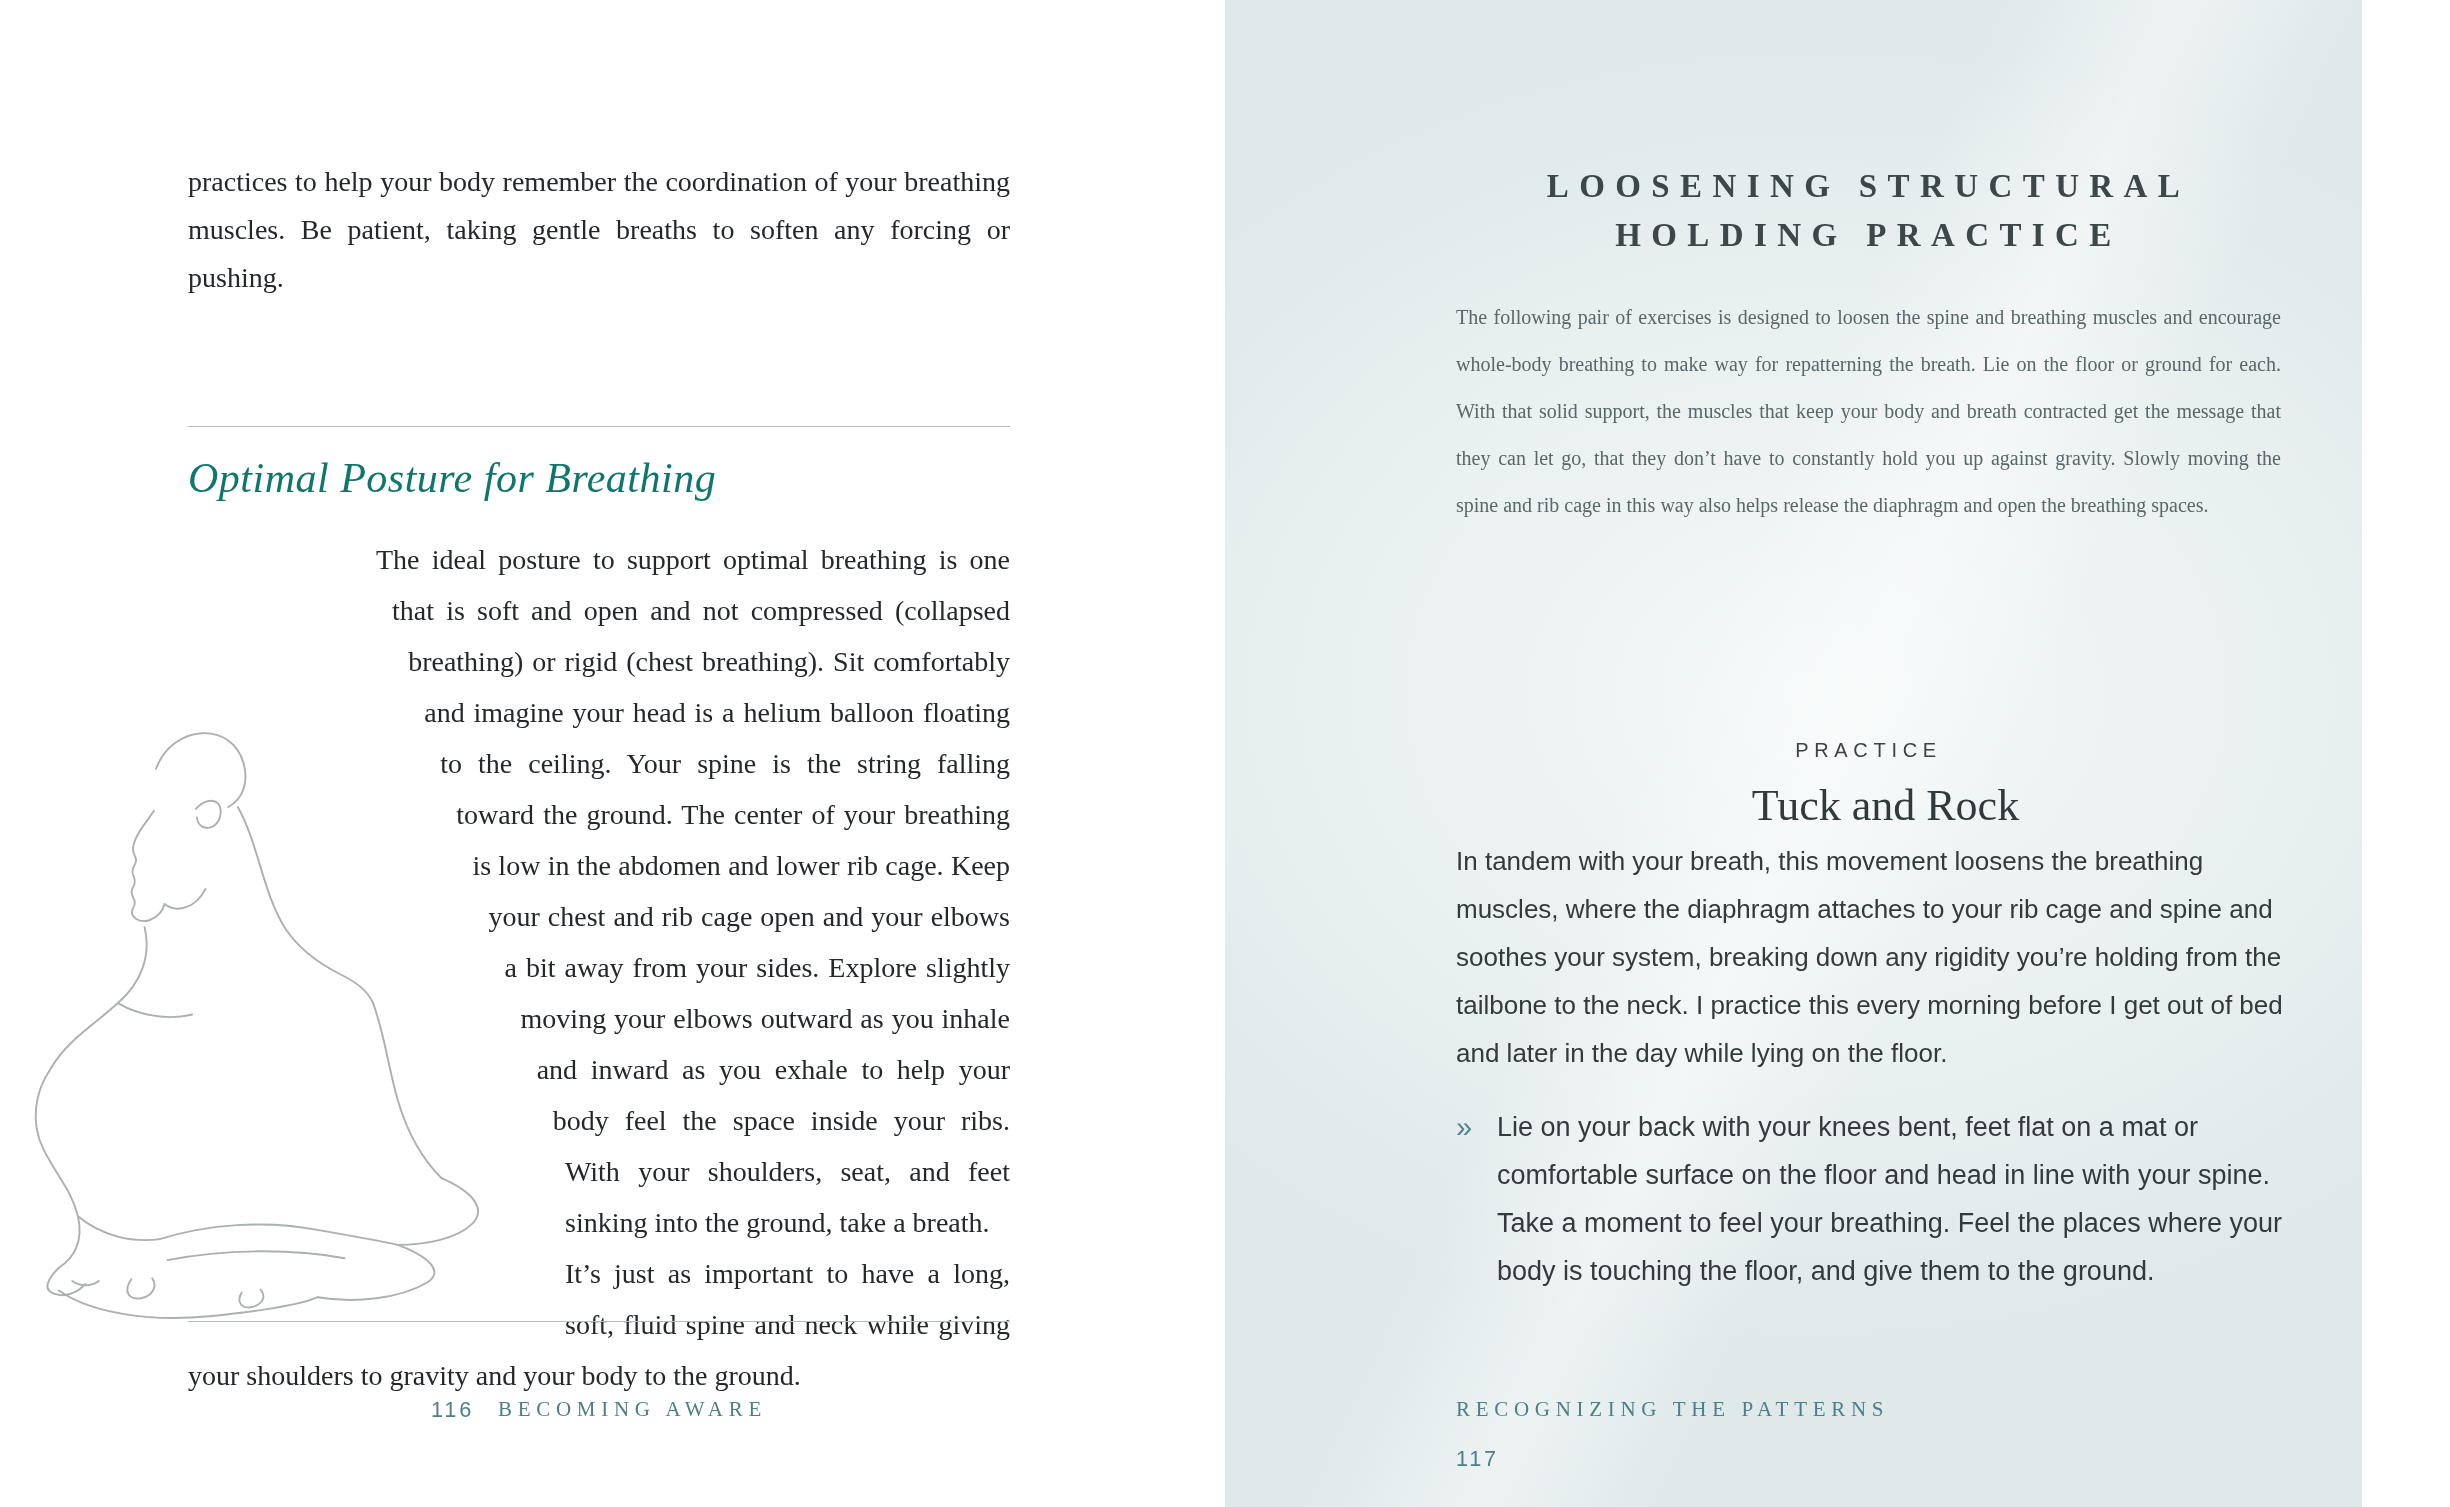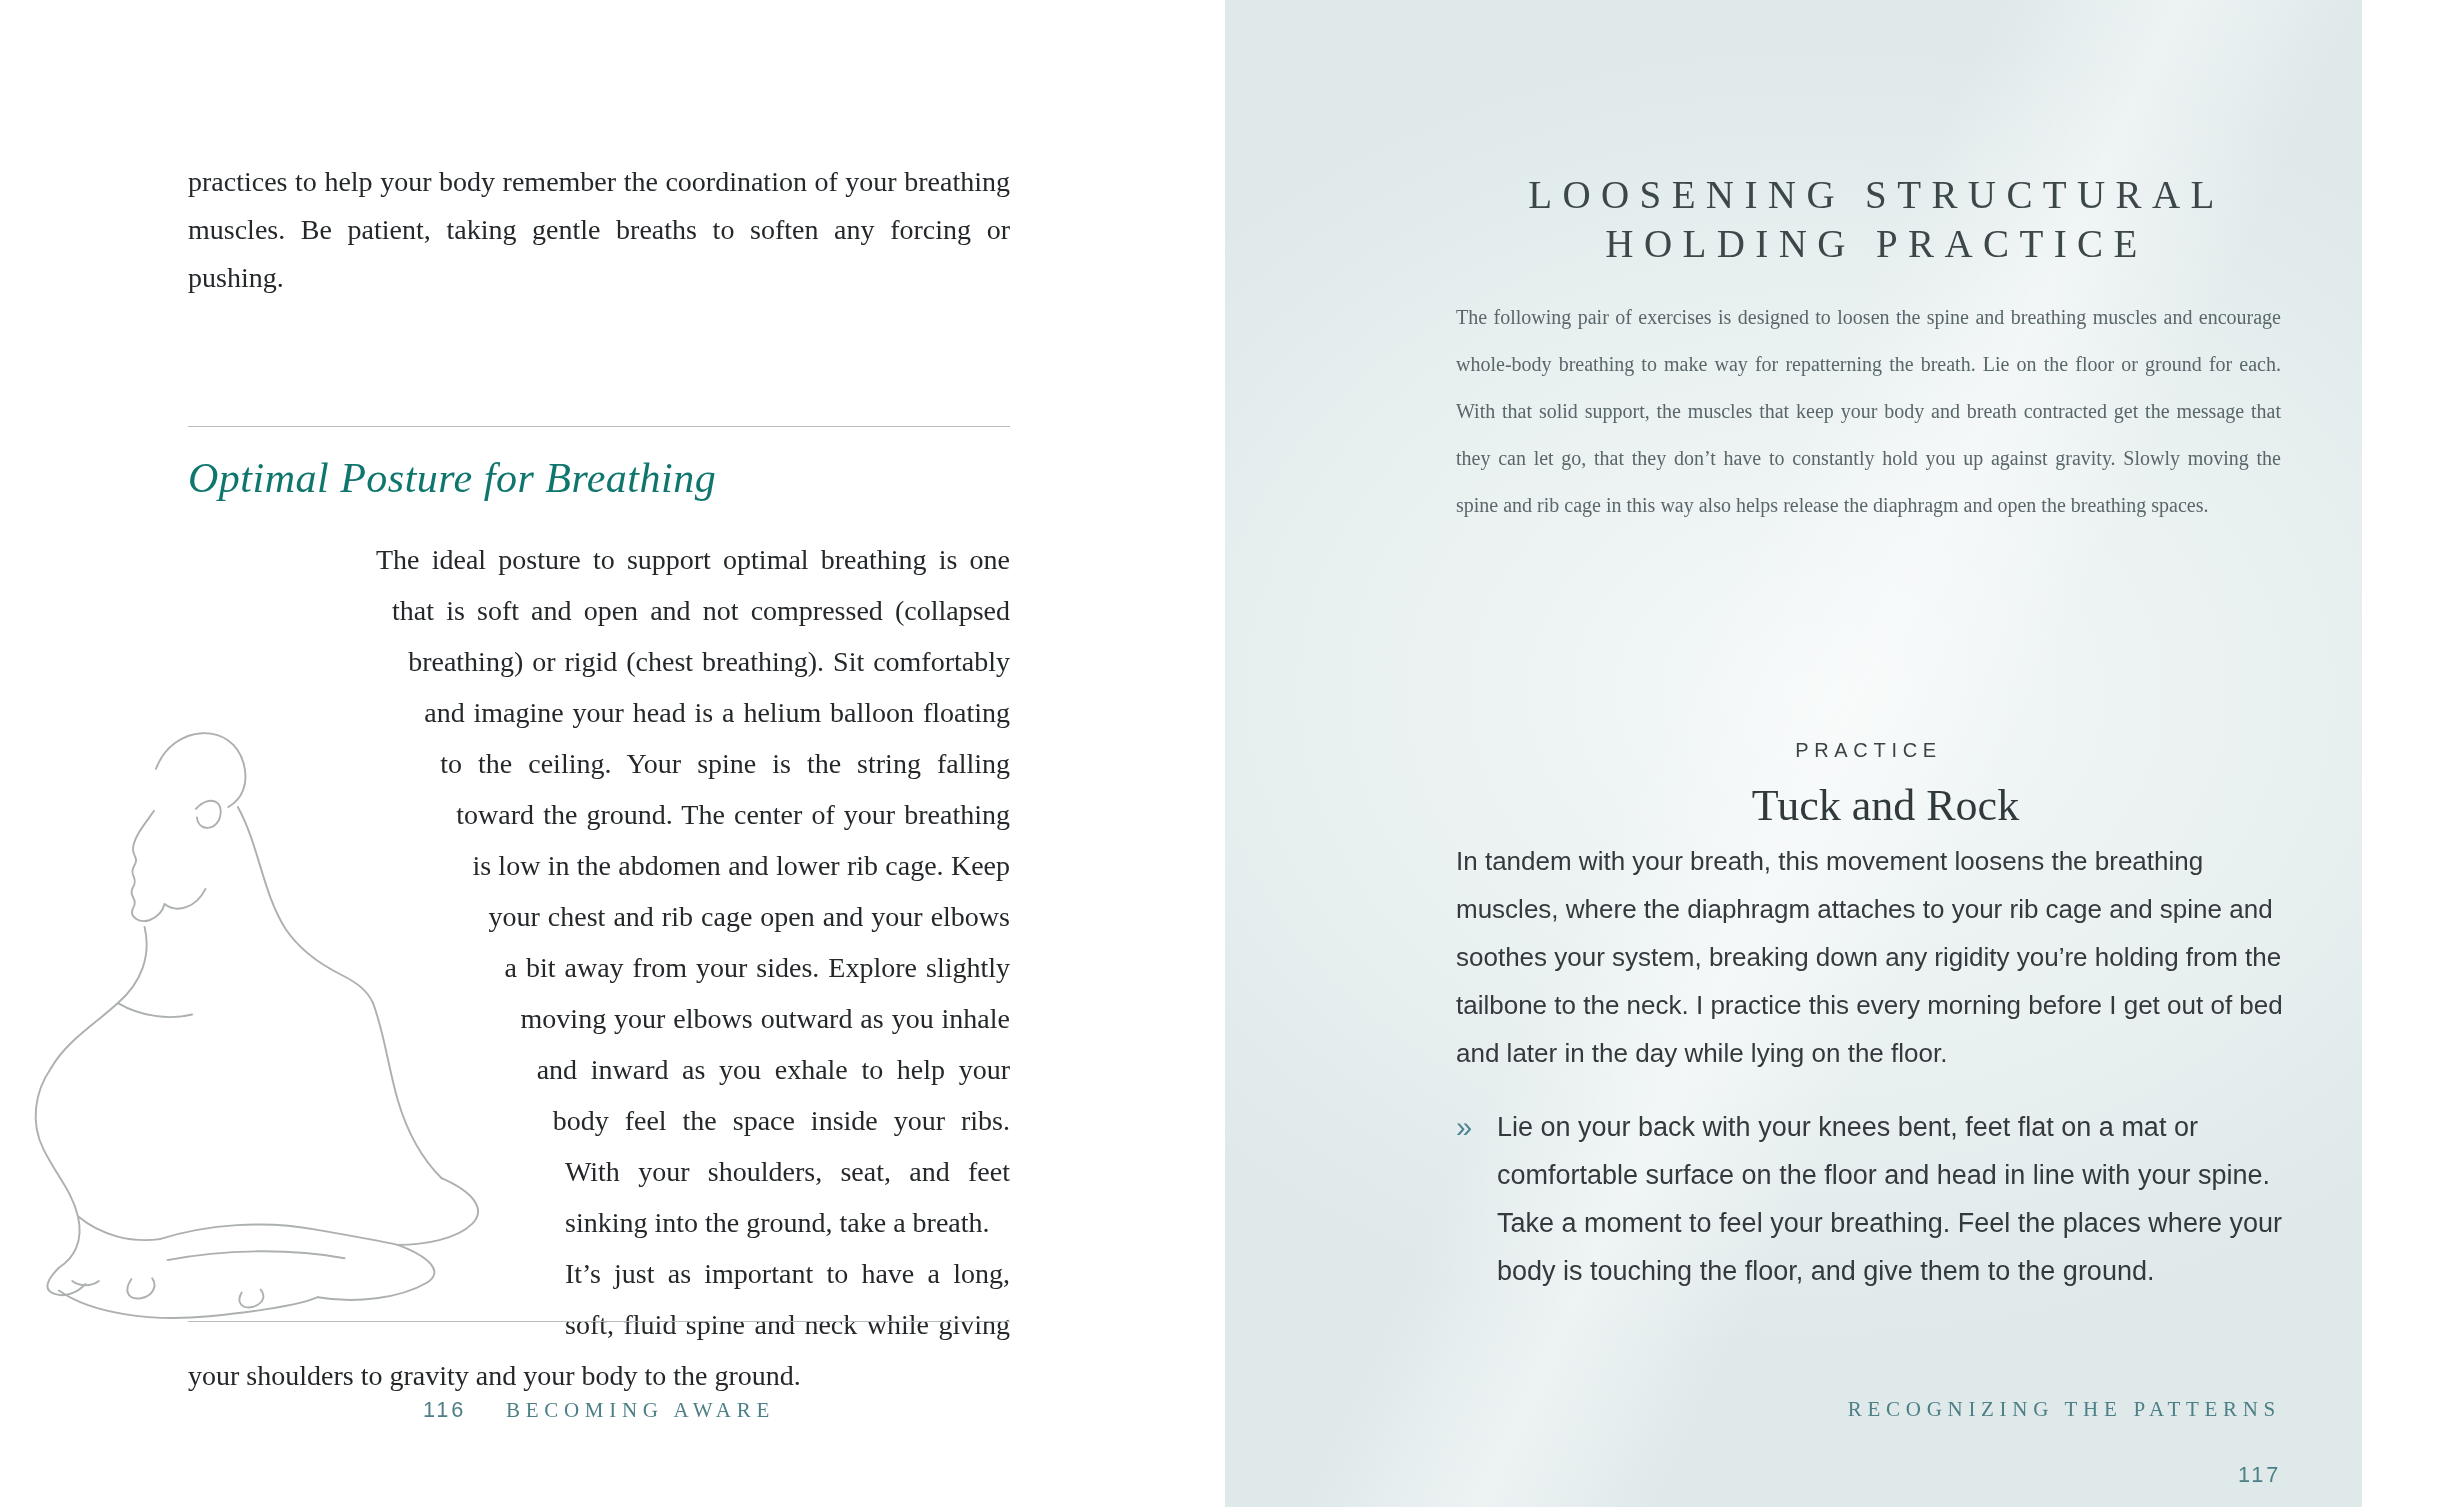--- a/index.html
+++ b/index.html
@@ -41,37 +41,37 @@
   .figure-spacer{
     float:left;width:377px;height:648px;margin-top:141px;
     shape-outside:polygon(0 0, 42% 0, 100% 88%, 100% 100%, 0 100%);
     shape-margin:13px;
   }
   .line-art{position:absolute;left:17px;top:709px;pointer-events:none;}
   .line-art path{fill:none;stroke:#acb0b0;stroke-width:2;stroke-linecap:round;stroke-linejoin:round;}
 
   .page-footer{
     position:absolute;top:1397px;left:188px;width:822px;
-    display:flex;justify-content:center;align-items:flex-end;gap:40px;
+    display:flex;justify-content:center;align-items:flex-start;gap:24px;
     color:#4c7f86;
   }
   .page.right .page-footer{left:231px;width:825px;flex-direction:column;}
   .footer-number{
     font-family:"Liberation Sans", sans-serif;
     font-size:21.7px;letter-spacing:2.8px;
   }
   .footer-chapter{
     font-size:21px;letter-spacing:5.7px;font-variant:normal;
   }
 
   
   .chapter-heading{
-    position:absolute;left:231px;top:162px;width:825px;margin:8px;
-    text-align:center;font-weight:normal;
-    font-size:39px;line-height:49px;letter-spacing:10.4px;color:#3c4749;
+    position:absolute;left:231px;top:162px;width:825px;margin:0;
+    text-align:center;font-weight:bold;
+    font-size:33px;line-height:49px;letter-spacing:10.4px;color:#3c4749;
   }
   .intro-paragraph-right{
     position:absolute;left:231px;top:294px;width:825px;margin:0;
     font-size:20px;line-height:47px;color:#59666a;
     text-align:justify;
   }
   .practice-label{
     position:absolute;left:231px;top:739px;width:825px;
     text-align:center;
     font-family:"Liberation Sans", sans-serif;

